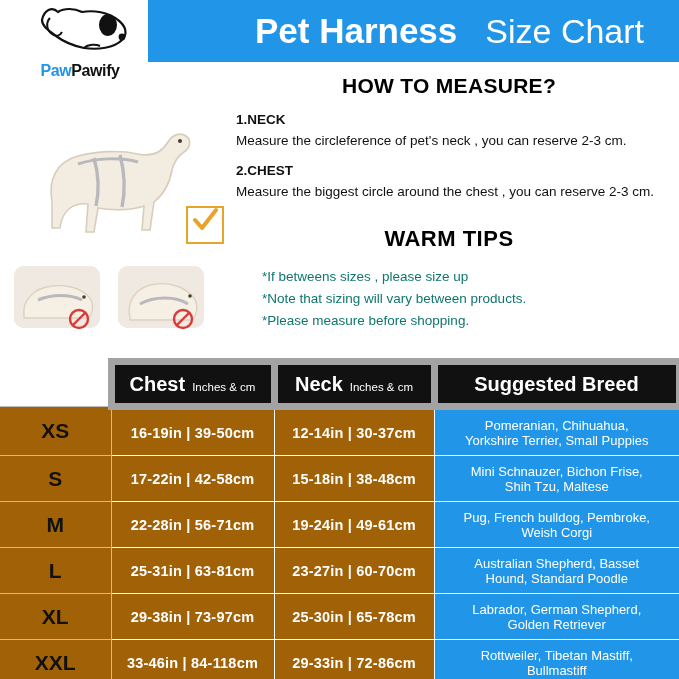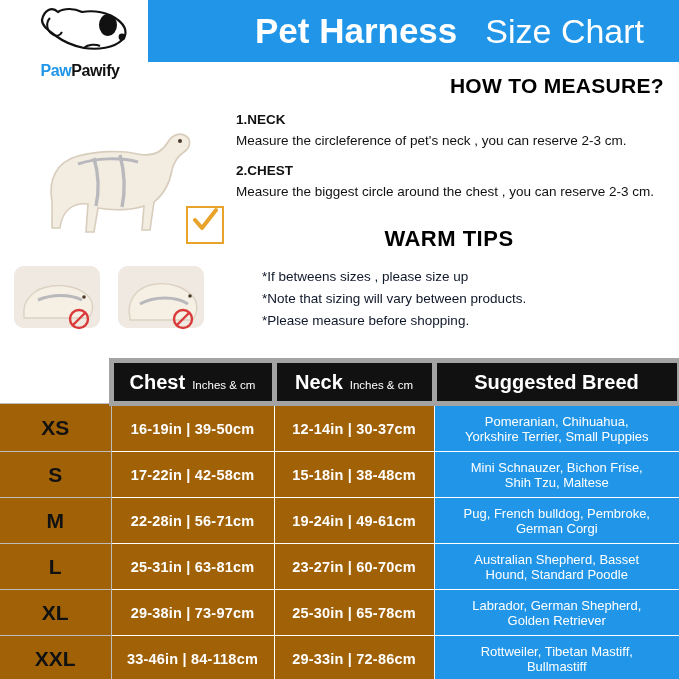--- a/index.html
+++ b/index.html
@@ -126,21 +126,21 @@
     height: 22px;
   }
   .no-icon.n1 { left: 68px; }
   .no-icon.n2 { left: 172px; }
 
   
   .measure-head {
     position: absolute;
     left: 234px; top: 74px;
     width: 430px;
-    text-align: right;
+    text-align: center;
     font-size: 21px;
     font-weight: bold;
     letter-spacing: 0.3px;
   }
   .m-line {
     position: absolute;
     left: 236px;
     font-size: 13.5px;
     color: #111;
     white-space: nowrap;
@@ -157,21 +157,21 @@
     width: 430px;
     text-align: center;
     font-size: 22px;
     font-weight: bold;
     letter-spacing: 0.5px;
   }
   .t-line {
     position: absolute;
     left: 262px;
     font-size: 13.5px;
-    color: #0f172a;
+    color: #0f766e;
     white-space: nowrap;
   }
   .tl1 { top: 269px; }
   .tl2 { top: 291px; }
   .tl3 { top: 313px; }
 
   
   .table {
     position: absolute;
     left: 0; top: 358px;
@@ -185,21 +185,21 @@
   col.c0 { width: 111px; }
   col.c1 { width: 163px; }
   col.c2 { width: 160px; }
   col.c3 { width: 245px; }
 
   thead th {
     background: #111111;
     color: #ffffff;
     height: 38px;
     padding: 0;
-    border: 5px solid #a3a3a3;
+    border: 7px solid #a3a3a3;
     vertical-align: middle;
   }
   thead th.blank { border: none; background: #ffffff; }
   .th-inner {
     display: flex;
     align-items: baseline;
     justify-content: center;
     gap: 7px;
   }
   .th-main {
@@ -372,21 +372,21 @@
           <span class="breed-l">Mini Schnauzer,  Bichon Frise,</span>
           <span class="breed-l">Shih Tzu,  Maltese</span>
         </td>
       </tr>
       <tr>
         <td class="size">M</td>
         <td class="val">22-28in | 56-71cm</td>
         <td class="val">19-24in | 49-61cm</td>
         <td class="breed">
           <span class="breed-l">Pug,  French bulldog,  Pembroke,</span>
-          <span class="breed-l">German Corgi</span>
+          <span class="breed-l">Weish Corgi</span>
         </td>
       </tr>
       <tr>
         <td class="size">L</td>
         <td class="val">25-31in | 63-81cm</td>
         <td class="val">23-27in | 60-70cm</td>
         <td class="breed">
           <span class="breed-l">Australian Shepherd,  Basset</span>
           <span class="breed-l">Hound,  Standard Poodle</span>
         </td>

